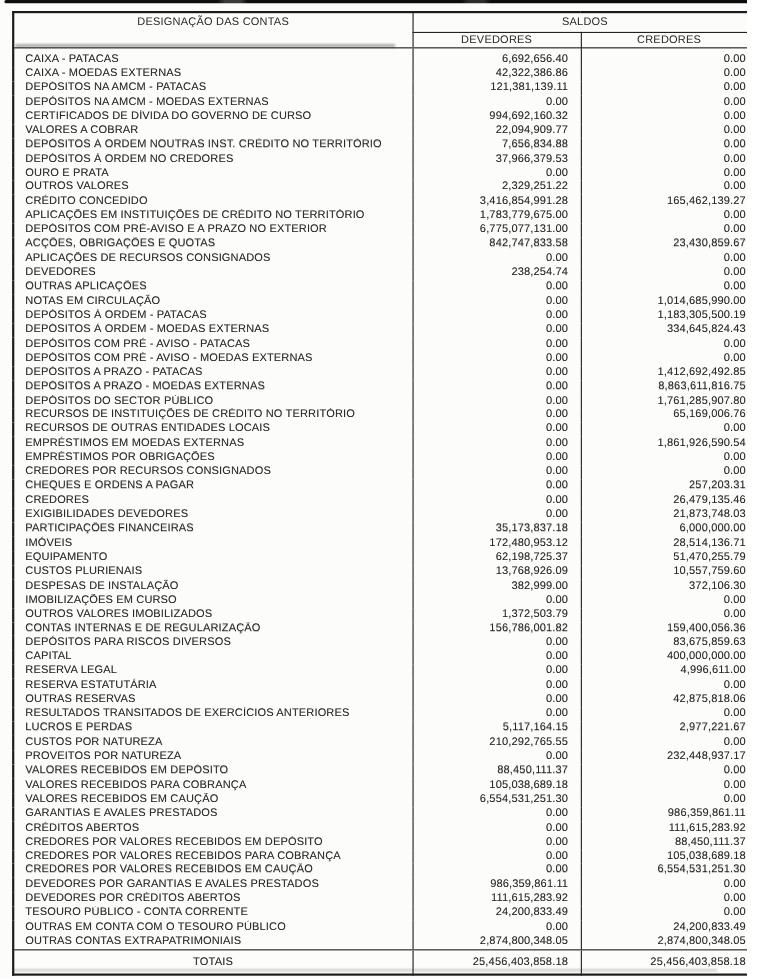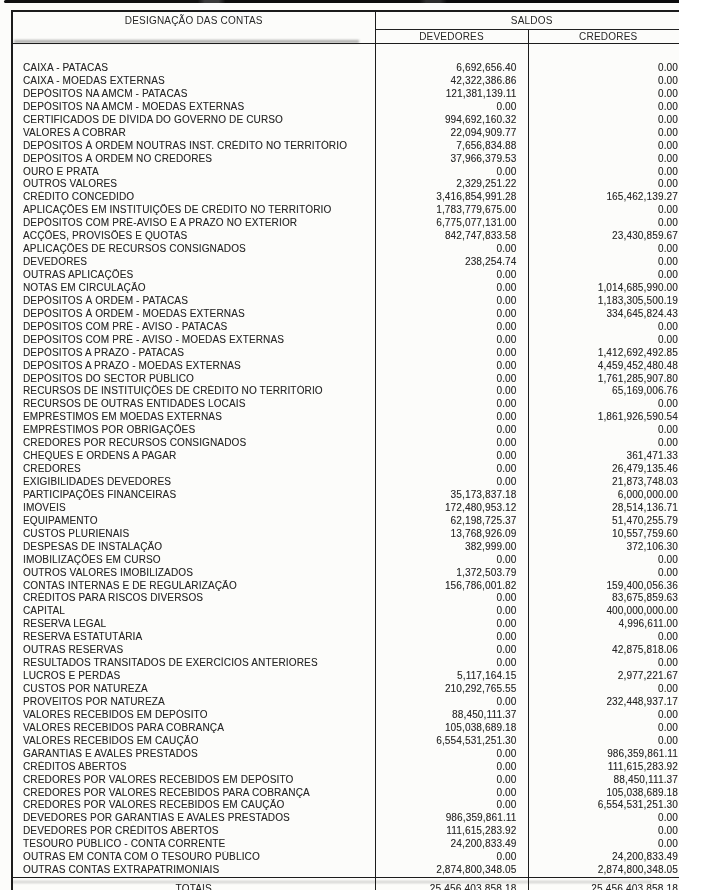--- a/index.html
+++ b/index.html
@@ -79,21 +79,21 @@
     line-height: 12.9px;
     white-space: nowrap;
     overflow: hidden;
     color: #262626;
     letter-spacing: 0.15px;
     text-shadow: 0.2px 0.2px 0 rgba(70,70,70,0.35);
   }
   tbody td.label-cell { padding-left: 10px; border-right: 1.5px solid #1c1c1c; }
   tbody td.dev-cell   { text-align: right; padding-right: 11px; border-right: 1.5px solid #1c1c1c; }
   tbody td.cred-cell  { text-align: right; padding-right: 10px; }
-  tbody tr:first-child td { padding-top: 18px; }
+  tbody tr:first-child td { padding-top: 4px; }
 
   tfoot tr { border-top: 1.6px solid #1c1c1c; margin-left: 22px; }
   tfoot td {
     height: 21px;
     padding: 0;
     color: #262626;
     letter-spacing: 0.2px;
     text-shadow: 0.2px 0.2px 0 rgba(70,70,70,0.35);
   }
   tfoot td.label-cell { text-align: center; border-right: 1.5px solid #1c1c1c; }
@@ -185,21 +185,21 @@
           <td class="label-cell">APLICAÇÕES EM INSTITUIÇÕES DE CRÉDITO NO TERRITÓRIO</td>
           <td class="dev-cell">1,783,779,675.00</td>
           <td class="cred-cell">0.00</td>
         </tr>
         <tr>
           <td class="label-cell">DEPÓSITOS COM PRÉ-AVISO E A PRAZO NO EXTERIOR</td>
           <td class="dev-cell">6,775,077,131.00</td>
           <td class="cred-cell">0.00</td>
         </tr>
         <tr>
-          <td class="label-cell">ACÇÕES, PROVISÕES E QUOTAS</td>
+          <td class="label-cell">ACÇÕES, OBRIGAÇÕES E QUOTAS</td>
           <td class="dev-cell">842,747,833.58</td>
           <td class="cred-cell">23,430,859.67</td>
         </tr>
         <tr>
           <td class="label-cell">APLICAÇÕES DE RECURSOS CONSIGNADOS</td>
           <td class="dev-cell">0.00</td>
           <td class="cred-cell">0.00</td>
         </tr>
         <tr>
           <td class="label-cell">DEVEDORES</td>
@@ -237,21 +237,21 @@
           <td class="cred-cell">0.00</td>
         </tr>
         <tr>
           <td class="label-cell">DEPÓSITOS A PRAZO - PATACAS</td>
           <td class="dev-cell">0.00</td>
           <td class="cred-cell">1,412,692,492.85</td>
         </tr>
         <tr>
           <td class="label-cell">DEPÓSITOS A PRAZO - MOEDAS EXTERNAS</td>
           <td class="dev-cell">0.00</td>
-          <td class="cred-cell">4,459,452,480.48</td>
+          <td class="cred-cell">8,863,611,816.75</td>
         </tr>
         <tr>
           <td class="label-cell">DEPÓSITOS DO SECTOR PÚBLICO</td>
           <td class="dev-cell">0.00</td>
           <td class="cred-cell">1,761,285,907.80</td>
         </tr>
         <tr>
           <td class="label-cell">RECURSOS DE INSTITUIÇÕES DE CRÉDITO NO TERRITÓRIO</td>
           <td class="dev-cell">0.00</td>
           <td class="cred-cell">65,169,006.76</td>
@@ -272,21 +272,21 @@
           <td class="cred-cell">0.00</td>
         </tr>
         <tr>
           <td class="label-cell">CREDORES POR RECURSOS CONSIGNADOS</td>
           <td class="dev-cell">0.00</td>
           <td class="cred-cell">0.00</td>
         </tr>
         <tr>
           <td class="label-cell">CHEQUES E ORDENS A PAGAR</td>
           <td class="dev-cell">0.00</td>
-          <td class="cred-cell">361,471.33</td>
+          <td class="cred-cell">257,203.31</td>
         </tr>
         <tr>
           <td class="label-cell">CREDORES</td>
           <td class="dev-cell">0.00</td>
           <td class="cred-cell">26,479,135.46</td>
         </tr>
         <tr>
           <td class="label-cell">EXIGIBILIDADES DEVEDORES</td>
           <td class="dev-cell">0.00</td>
           <td class="cred-cell">21,873,748.03</td>
@@ -325,21 +325,21 @@
           <td class="label-cell">OUTROS VALORES IMOBILIZADOS</td>
           <td class="dev-cell">1,372,503.79</td>
           <td class="cred-cell">0.00</td>
         </tr>
         <tr>
           <td class="label-cell">CONTAS INTERNAS E DE REGULARIZAÇÃO</td>
           <td class="dev-cell">156,786,001.82</td>
           <td class="cred-cell">159,400,056.36</td>
         </tr>
         <tr>
-          <td class="label-cell">CRÉDITOS PARA RISCOS DIVERSOS</td>
+          <td class="label-cell">DEPÓSITOS PARA RISCOS DIVERSOS</td>
           <td class="dev-cell">0.00</td>
           <td class="cred-cell">83,675,859.63</td>
         </tr>
         <tr>
           <td class="label-cell">CAPITAL</td>
           <td class="dev-cell">0.00</td>
           <td class="cred-cell">400,000,000.00</td>
         </tr>
         <tr>
           <td class="label-cell">RESERVA LEGAL</td>

